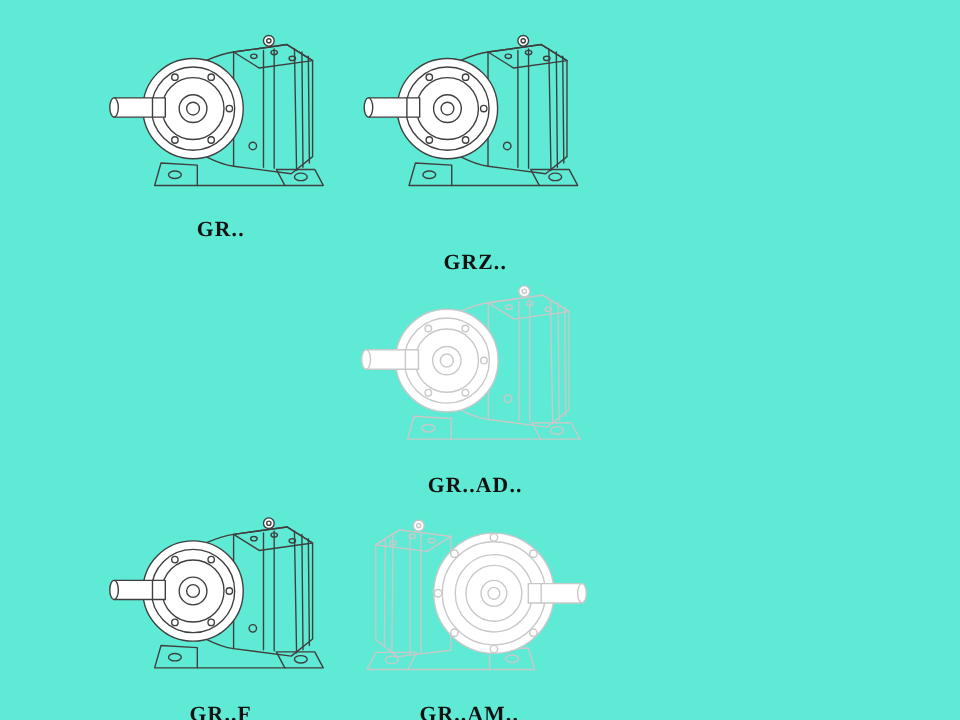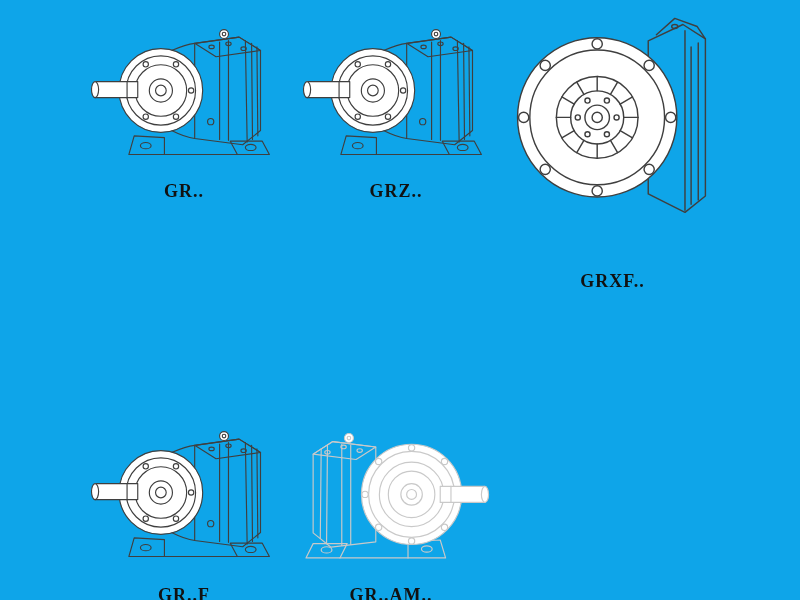--- a/index.html
+++ b/index.html
@@ -3,21 +3,21 @@
 <meta charset="utf-8">
 <style>
   * { margin:0; padding:0; box-sizing:border-box; }
   html,body { width:800px; height:600px; }
   body {
     background:#ffffff;
     font-family:"Liberation Serif","DejaVu Serif",serif;
   }
   .canvas {
     position:relative; width:800px; height:600px;
-    background:#0ea5e9; overflow:hidden;
+    background:#5eead4; overflow:hidden;
   }
   .cell {
     position:absolute; display:flex; flex-direction:column; align-items:center;
   }
   .cell svg { display:block; color:#3f3f3f; }
   .cell.ghost svg { color:#c9c9c9; }
   .cell figcaption {
     font-weight:bold; font-size:18px; color:#111111; letter-spacing:1px;
     white-space:nowrap;
   }
@@ -161,35 +161,35 @@
 
 <div class="canvas">
 
   <figure class="cell" style="left:86px; top:6px; width:196px;">
     <svg width="196" height="169" viewBox="0 0 220 190">
       <use href="#gb-foot"></use>
     </svg>
     <figcaption style="margin-top:6px">GR..</figcaption>
   </figure>
 
-  <figure class="cell" style="left:298px; top:6px; width:196px;">
+  <figure class="cell" style="left:298px; top:6px; width:196px;gap:27px;">
     <svg width="196" height="169" viewBox="0 0 220 190">
       <use href="#gb-foot"></use>
     </svg>
     <figcaption style="margin-top:6px">GRZ..</figcaption>
   </figure>
 
-  <figure class="cell" style="left:495px; top:0px; width:235px;">
-    <svg width="235" height="245" viewBox="0 0 230 240">
-      <use href="#gb-flange-big"></use>
-    </svg>
-    <figcaption style="margin-top:26px">GRXF..</figcaption>
-  </figure>
-
-
+
+
+  <figure class="cell ghost" style="left:296px; top:214px; width:200px;">
+    <svg width="200" height="173" viewBox="0 0 220 190">
+      <use href="#gb-foot"></use>
+    </svg>
+    <figcaption style="margin-top:7px">GR..AD..</figcaption>
+  </figure>
 
   <figure class="cell" style="left:86px; top:408px; width:196px;">
     <svg width="196" height="169" viewBox="0 0 220 190">
       <use href="#gb-foot"></use>
     </svg>
     <figcaption style="margin-top:8px">GR..F</figcaption>
   </figure>
 
   <figure class="cell ghost" style="left:288px; top:404px; width:206px;">
     <svg width="206" height="179" viewBox="0 0 230 200">

